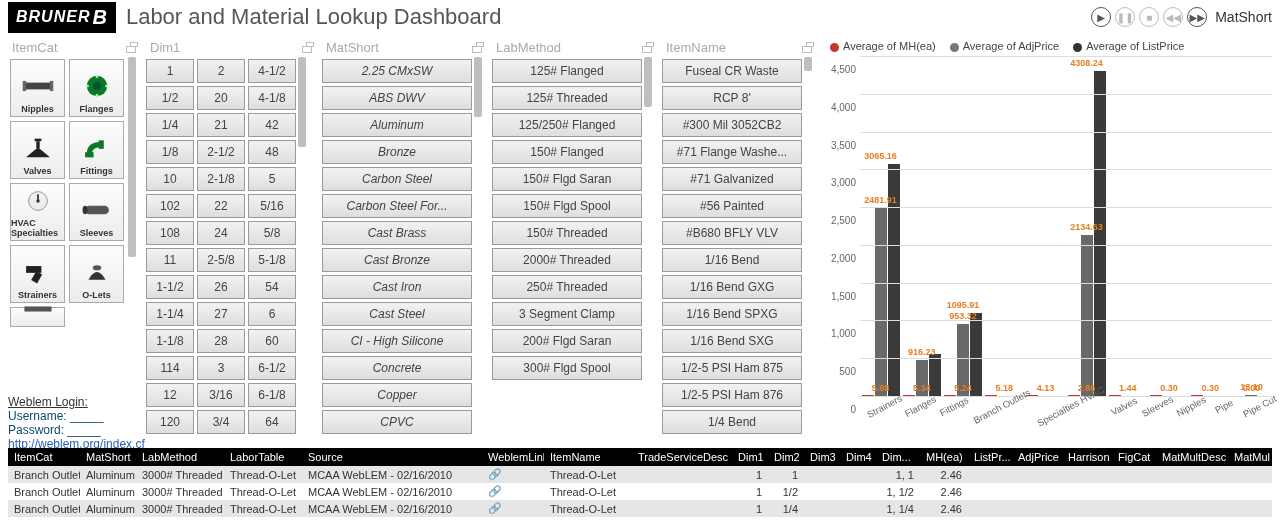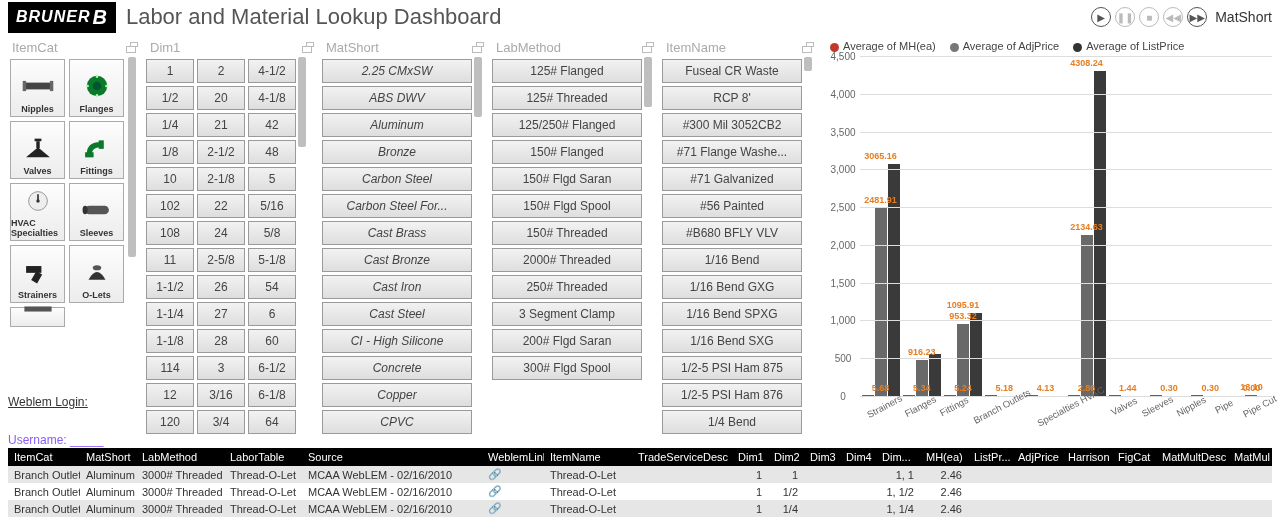--- a/index.html
+++ b/index.html
@@ -30,38 +30,38 @@
 
 
 .cat-grid { display: grid; grid-template-columns: 55px 55px; grid-auto-rows: 58px; gap: 4px; padding: 2px; }
 .cat-tile { border: 1px solid #aaa; background: linear-gradient(#fdfdfd,#ececec); display: flex; flex-direction: column; align-items: center; justify-content: flex-end; font-size: 9px; font-weight: bold; padding-bottom: 2px; cursor: pointer; }
 .cat-img { width: 40px; height: 36px; display:flex; align-items:center; justify-content:center; }
 .cat-img svg { width: 34px; height: 30px; }
 
 
 .weblem { position: absolute; left: 8px; top: 395px; width: 140px; font-size: 12px; color:#333; }
 .weblem .u { text-decoration: underline; }
-.weblem .line { color:#8b5cf6;margin-top:24px; }
+.weblem .line { color:#0c4a6e; }
 .weblem a { color:#2a5eb8; text-decoration: underline; word-break: break-all; }
 
 
 .btncol { display:flex; flex-direction:column; gap:3px; padding:2px 0; }
 .btnrow { display:flex; gap:3px; }
 .sbtn { border:1px solid #9a9a9a; background: linear-gradient(#f2f2f2,#dedede); text-align:center; font-size:12px; color:#444; cursor:pointer; overflow:hidden; white-space:nowrap; text-overflow:ellipsis; padding: 4px 0; }
 .dim-btn { width: 48px; }
 .wide-btn { width: 150px; font-style: italic; }
 .lab-btn  { width: 150px; }
 .name-btn { width: 140px; }
 
 
 .chart { flex: 1; position: relative; padding-left: 8px; }
 .legend { display:flex; gap:14px; font-size:11px; color:#444; margin-bottom:4px; margin-top:2px;}
 .legend .dot { width:9px; height:9px; border-radius:50%; display:inline-block; margin-right:4px; vertical-align:middle;}
 .chart-area { position:relative; height: 340px; margin-left: 30px; }
-.ylab { position:absolute; right: 100%; width:30px; text-align:center; font-size:10px; color:#666; transform: translateY(-50%); padding-right:4px;}
+.ylab { position:absolute; right: 100%; width:30px; text-align:right; font-size:10px; color:#666; transform: translateY(-50%); padding-right:4px;margin-top:13px;}
 .grid { position:absolute; left:0; right:0; height:0; border-top:1px solid #ddd; }
 .bars { position:absolute; left:0; right:0; bottom:0; top:0; display:flex; align-items:flex-end; }
 .bargrp { flex:1; display:flex; align-items:flex-end; justify-content:center; gap:1px; position:relative; }
 .bar { width: 12px; }
 .bar.mh { background:#c0392b; }
 .bar.adj { background:#696969; }
 .bar.lp  { background:#3a3a3a; }
 .val-lbl { position:absolute; font-size:9px; color:#e67e22; font-weight:600; white-space:nowrap; transform:translateX(-50%); }
 .xaxis { display:flex; margin-left:30px; }
 .xaxis div { flex:1; text-align:center; font-size:9.5px; color:#666; transform: rotate(-28deg); transform-origin: top center; padding-top:6px; white-space:nowrap; }

